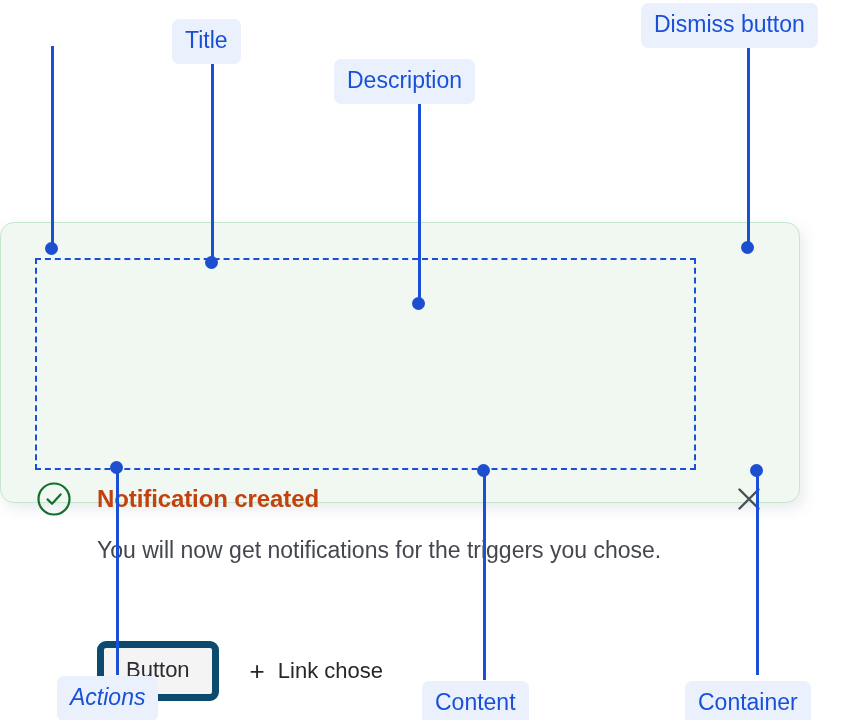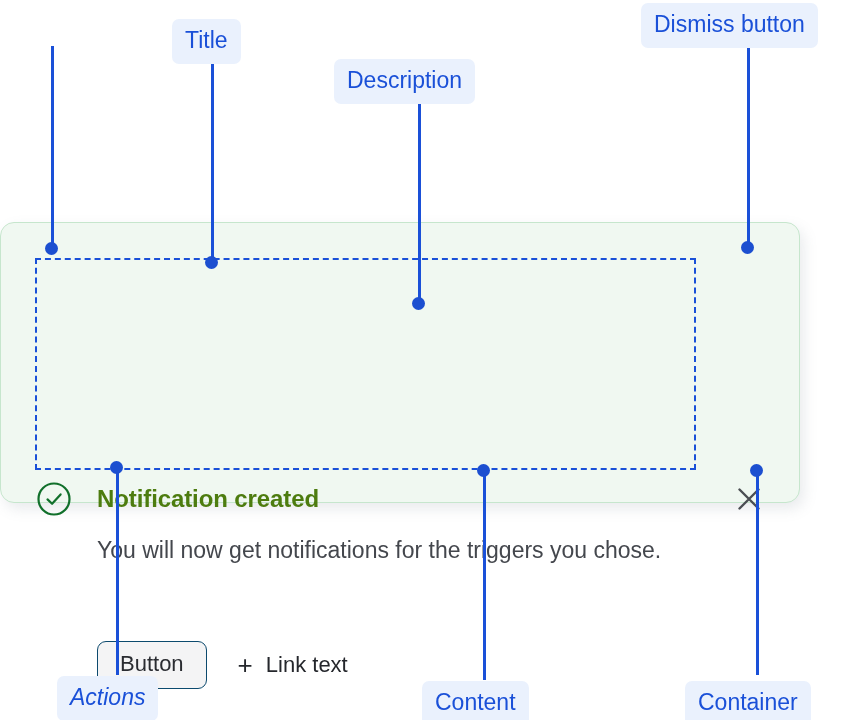--- a/index.html
+++ b/index.html
@@ -76,21 +76,21 @@
     width: 36px;
     height: 36px;
   }
 
   #toast-title {
     position: absolute;
     left: 96px;
     top: 261px;
     font-size: 24px;
     font-weight: bold;
-    color: #4d7c0f;
+    color: #c2410c;
     line-height: 1.25;
     letter-spacing: -0.1px;
   }
 
   #toast-desc {
     position: absolute;
     left: 96px;
     top: 308px;
     width: 600px;
     font-size: 23px;
@@ -101,21 +101,21 @@
   #actions {
     position: absolute;
     left: 96px;
     top: 418px;
     display: flex;
     align-items: center;
   }
 
   #action-button {
     background: #f4f4f5;
-    border: 1px solid #0c4a6e;
+    border: 7px solid #0c4a6e;
     border-radius: 9px;
     color: #2a2c31;
     font-size: 22px;
     font-family: "Liberation Sans", sans-serif;
     padding: 11px 22px 13px 22px;
     line-height: 1;
     cursor: pointer;
   }
 
   #action-link {
@@ -157,21 +157,21 @@
     </span>
 
     <div id="toast-title">Notification created</div>
 
     <div id="toast-desc">You will now get notifications for the triggers you chose.</div>
 
     <div id="actions">
       <button id="action-button">Button</button>
       <span id="action-link">
         <span class="plus">+</span>
-        <span>Link text</span>
+        <span>Link chose</span>
       </span>
     </div>
 
     <span id="dismiss-button">
       <svg width="28" height="28" viewBox="0 0 28 28" fill="none">
         <path d="M4.5 4.5 L23.5 23.5 M23.5 4.5 L4.5 23.5" stroke="#4b4e53" stroke-width="2.4" stroke-linecap="round"></path>
       </svg>
     </span>
   </div>
 

